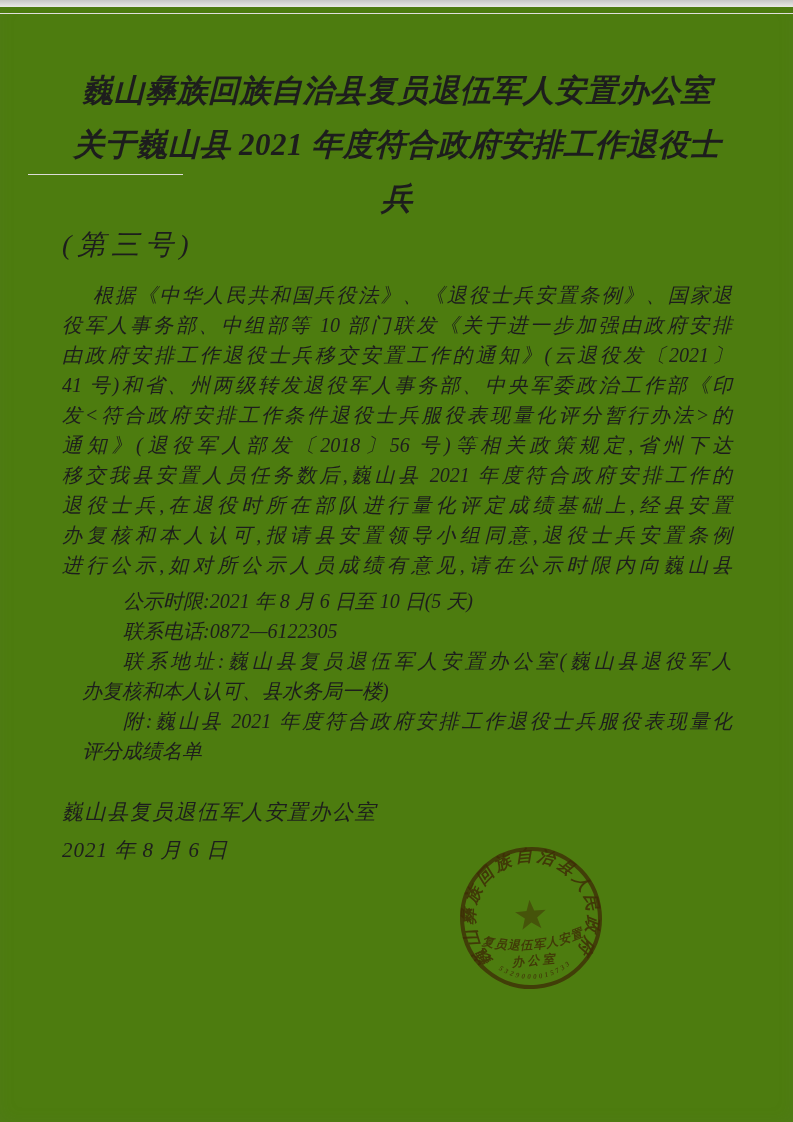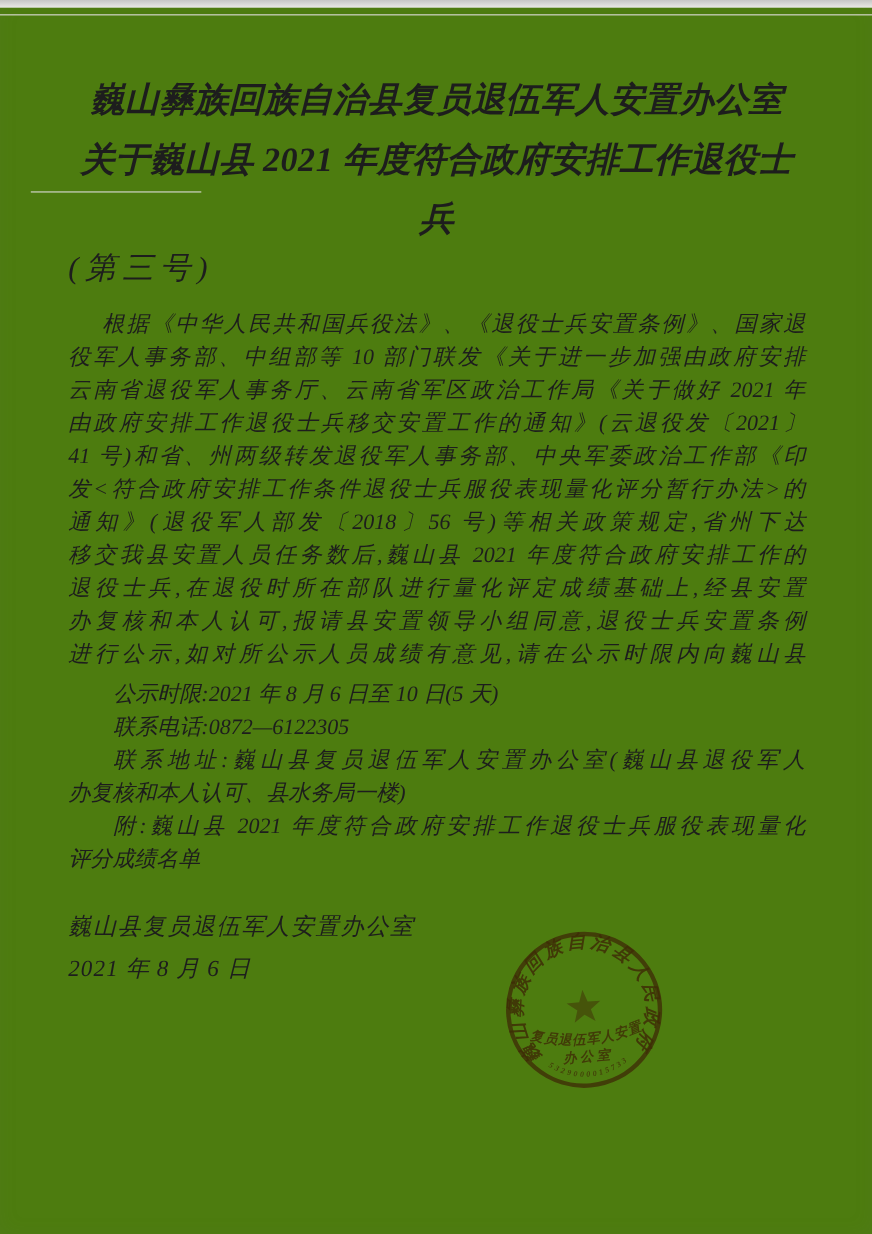--- a/index.html
+++ b/index.html
@@ -53,21 +53,21 @@
   }
   .body-block {
     margin-top: 22px;
     font-size: 20px;
     line-height: 30px;
   }
   .bl { min-height: 30px; }
   .jl { text-align: justify; text-align-last: justify; }
   .ind-p { text-indent: 31px; }
   .ind-m { text-indent: 41px; }
-  .meta { margin-top: 6px; }
+  .meta { margin-top: 6px; margin-left: 20px; }
   .signature {
     margin-top: 31px;
     font-size: 21px;
     line-height: 30px;
   }
   .sig-office { padding-right: 65px; letter-spacing: 1.5px; }
   .sig-date { padding-right: 109px; margin-top: 8px; letter-spacing: 1px; }
   .seal {
     position: absolute;
     left: 458px; top: 845px;
@@ -99,21 +99,20 @@
     <div class="title">
       <div class="title-line">巍山彝族回族自治县复员退伍军人安置办公室</div>
       <div class="title-line">关于巍山县 2021 年度符合政府安排工作退役士兵</div>
     </div>
 
     <div class="issue-no">(第三号)</div>
 
     <div class="body-block">
       <div class="bl jl ind-p">根据《中华人民共和国兵役法》、《退役士兵安置条例》、国家退</div>
       <div class="bl jl">役军人事务部、中组部等 10 部门联发《关于进一步加强由政府安排</div>
-      <div class="bl jl">云南省退役军人事务厅、云南省军区政治工作局《关于做好 2021 年</div>
       <div class="bl jl">由政府安排工作退役士兵移交安置工作的通知》(云退役发〔2021〕</div>
       <div class="bl jl">41 号)和省、州两级转发退役军人事务部、中央军委政治工作部《印</div>
       <div class="bl jl">发&lt;符合政府安排工作条件退役士兵服役表现量化评分暂行办法&gt;的</div>
       <div class="bl jl">通知》(退役军人部发〔2018〕56 号)等相关政策规定,省州下达</div>
       <div class="bl jl">移交我县安置人员任务数后,巍山县 2021 年度符合政府安排工作的</div>
       <div class="bl jl">退役士兵,在退役时所在部队进行量化评定成绩基础上,经县安置</div>
       <div class="bl jl">办复核和本人认可,报请县安置领导小组同意,退役士兵安置条例</div>
       <div class="bl jl">进行公示,如对所公示人员成绩有意见,请在公示时限内向巍山县</div>
 
       <div class="meta">

